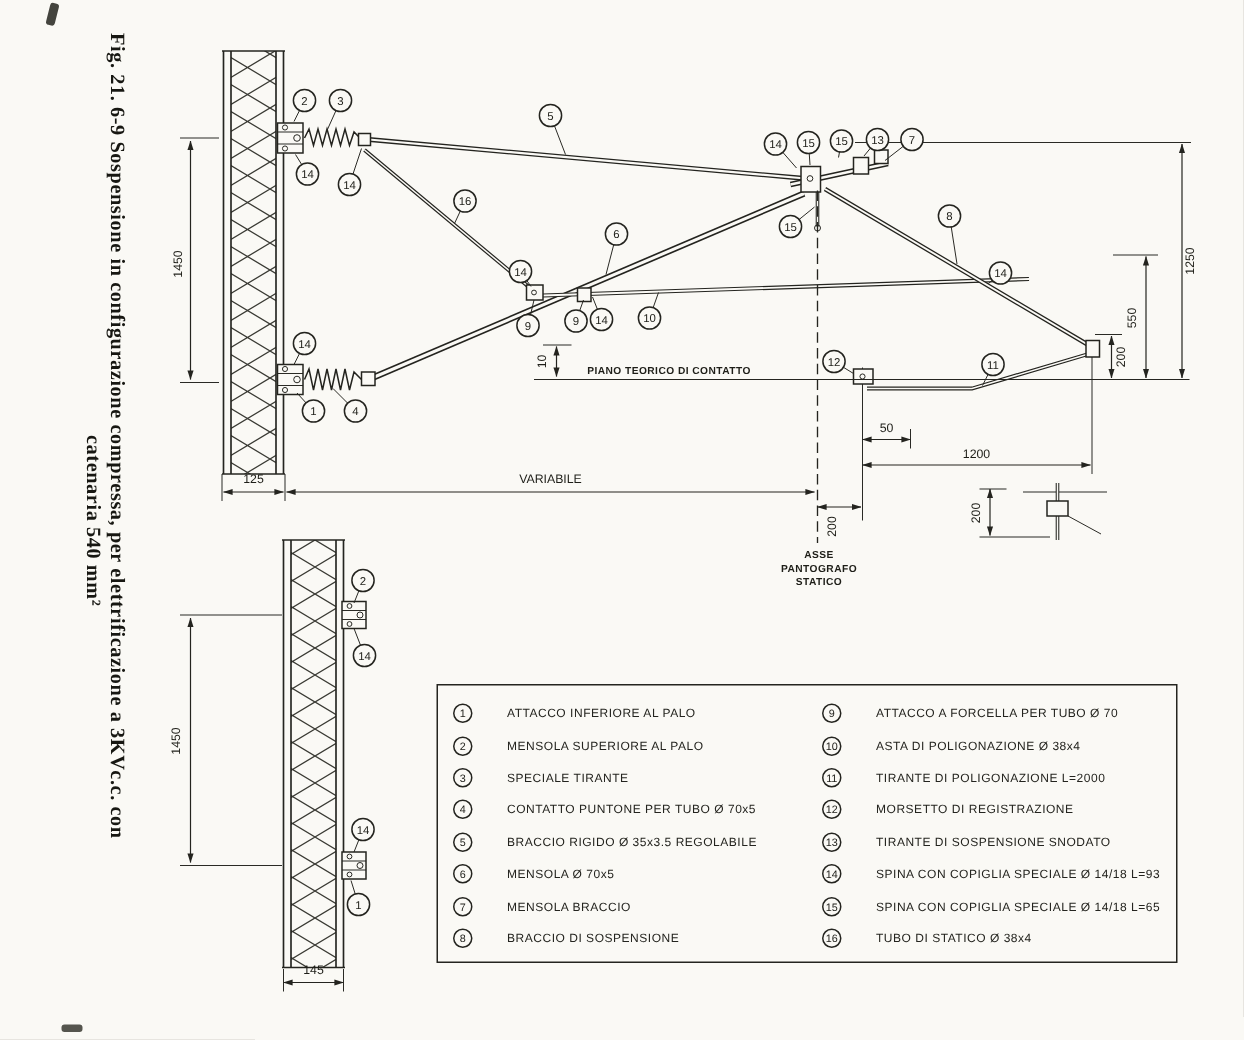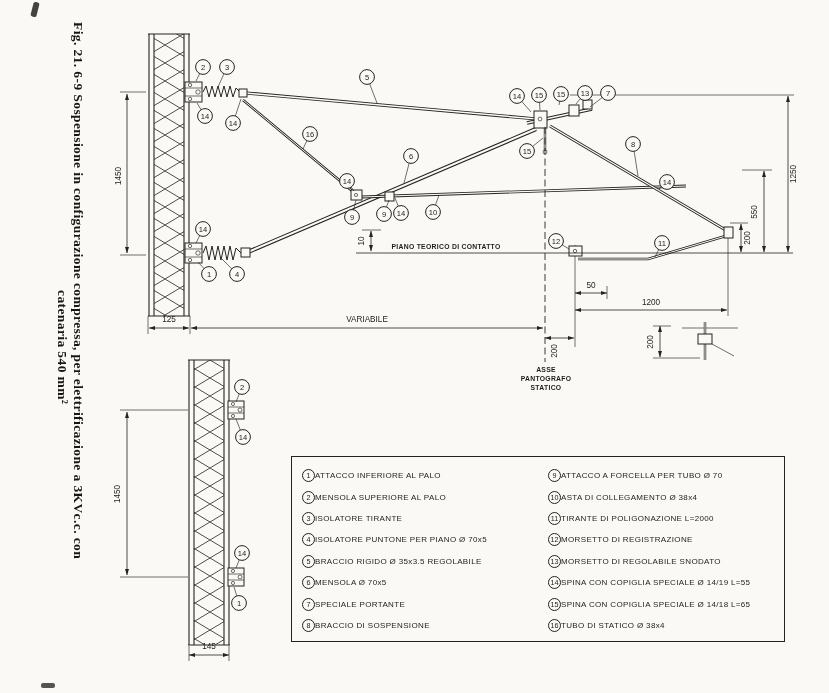--- a/index.html
+++ b/index.html
@@ -16,21 +16,21 @@
 
   
   .legend{position:absolute;left:291px;top:456px;width:494px;height:186px;
           border:1.4px solid #24241f;display:flex;padding:8px 0 0 10px;background:transparent}
   .legend-col{display:flex;flex-direction:column}
   .legend-col:first-child{width:246px}
   .legend-row{display:flex;align-items:center;height:21.4px}
   .lnum{width:13px;height:13px;border:1px solid #24241f;border-radius:50%;
         font-size:7.2px;line-height:11px;display:flex;align-items:center;justify-content:center;
         flex:none;color:#24241f}
-  .llabel{font-size:8px;letter-spacing:.35px;margin-left:0;white-space:nowrap;color:#24241f}
+  .llabel{font-size:8px;letter-spacing:.35px;margin-left:23px;white-space:nowrap;color:#24241f}
 
   
   .smudge-a{position:absolute;left:32px;top:2px;width:6px;height:15px;background:#44443e;
             border-radius:2px;transform:rotate(14deg)}
   .smudge-b{position:absolute;left:41px;top:683px;width:14px;height:5px;background:#55554e;border-radius:2px}
 
   
   .ink{stroke:#24241f;fill:none}
   .w1{stroke-width:1.1}
   .thin{stroke-width:.65}
@@ -410,67 +410,67 @@
         <div class="legend-row">
           <span class="lnum">1</span>
           <span class="llabel">ATTACCO INFERIORE AL PALO</span>
         </div>
         <div class="legend-row">
           <span class="lnum">2</span>
           <span class="llabel">MENSOLA SUPERIORE AL PALO</span>
         </div>
         <div class="legend-row">
           <span class="lnum">3</span>
-          <span class="llabel">ISOLATORE TIRANTE</span>
+          <span class="llabel">SPECIALE TIRANTE</span>
         </div>
         <div class="legend-row">
           <span class="lnum">4</span>
-          <span class="llabel">ISOLATORE PUNTONE PER PIANO Ø 70x5</span>
+          <span class="llabel">CONTATTO PUNTONE PER TUBO Ø 70x5</span>
         </div>
         <div class="legend-row">
           <span class="lnum">5</span>
           <span class="llabel">BRACCIO RIGIDO Ø 35x3.5 REGOLABILE</span>
         </div>
         <div class="legend-row">
           <span class="lnum">6</span>
           <span class="llabel">MENSOLA Ø 70x5</span>
         </div>
         <div class="legend-row">
           <span class="lnum">7</span>
-          <span class="llabel">SPECIALE PORTANTE</span>
+          <span class="llabel">MENSOLA BRACCIO</span>
         </div>
         <div class="legend-row">
           <span class="lnum">8</span>
           <span class="llabel">BRACCIO DI SOSPENSIONE</span>
         </div>
       </div>
     <div class="legend-col">
         <div class="legend-row">
           <span class="lnum">9</span>
           <span class="llabel">ATTACCO A FORCELLA PER TUBO Ø 70</span>
         </div>
         <div class="legend-row">
           <span class="lnum">10</span>
-          <span class="llabel">ASTA DI COLLEGAMENTO Ø 38x4</span>
+          <span class="llabel">ASTA DI POLIGONAZIONE Ø 38x4</span>
         </div>
         <div class="legend-row">
           <span class="lnum">11</span>
           <span class="llabel">TIRANTE DI POLIGONAZIONE L=2000</span>
         </div>
         <div class="legend-row">
           <span class="lnum">12</span>
           <span class="llabel">MORSETTO DI REGISTRAZIONE</span>
         </div>
         <div class="legend-row">
           <span class="lnum">13</span>
-          <span class="llabel">MORSETTO DI REGOLABILE SNODATO</span>
+          <span class="llabel">TIRANTE DI SOSPENSIONE SNODATO</span>
         </div>
         <div class="legend-row">
           <span class="lnum">14</span>
-          <span class="llabel">SPINA CON COPIGLIA SPECIALE Ø 14/19 L=55</span>
+          <span class="llabel">SPINA CON COPIGLIA SPECIALE Ø 14/18 L=93</span>
         </div>
         <div class="legend-row">
           <span class="lnum">15</span>
           <span class="llabel">SPINA CON COPIGLIA SPECIALE Ø 14/18 L=65</span>
         </div>
         <div class="legend-row">
           <span class="lnum">16</span>
           <span class="llabel">TUBO DI STATICO Ø 38x4</span>
         </div>
       </div>

